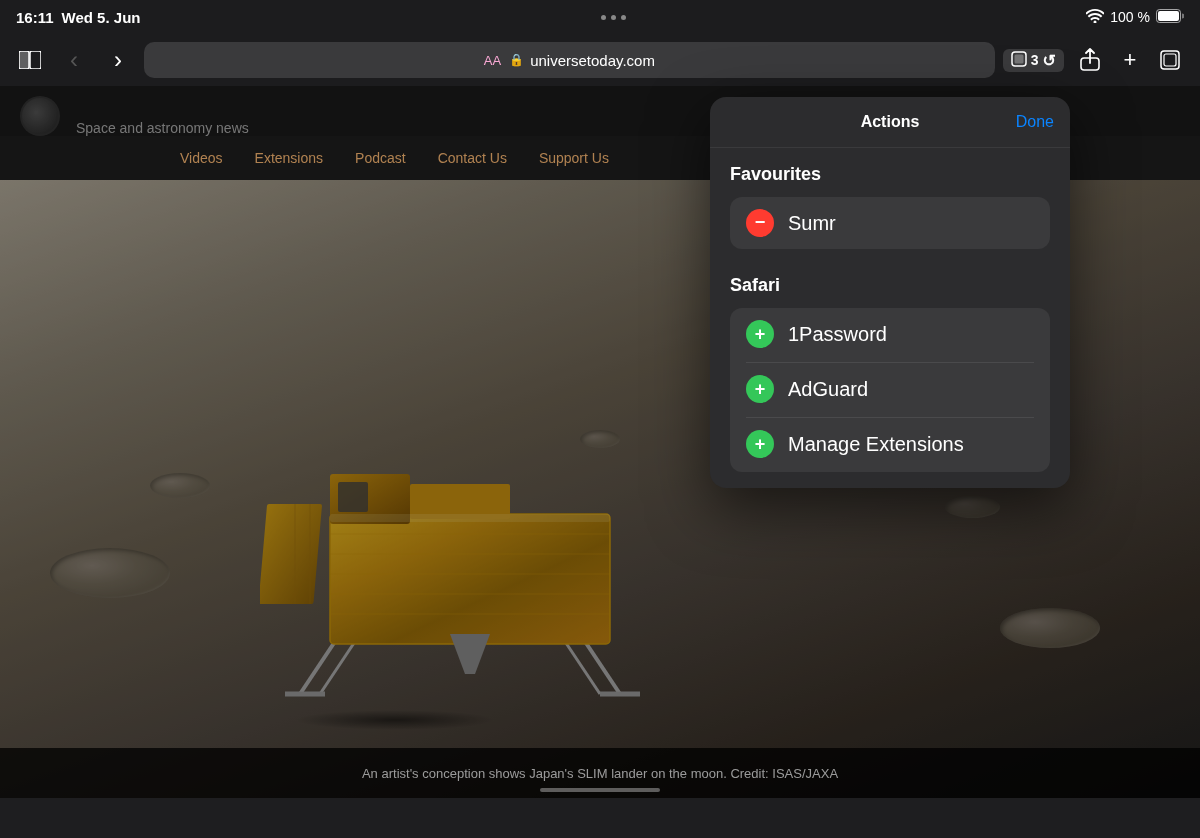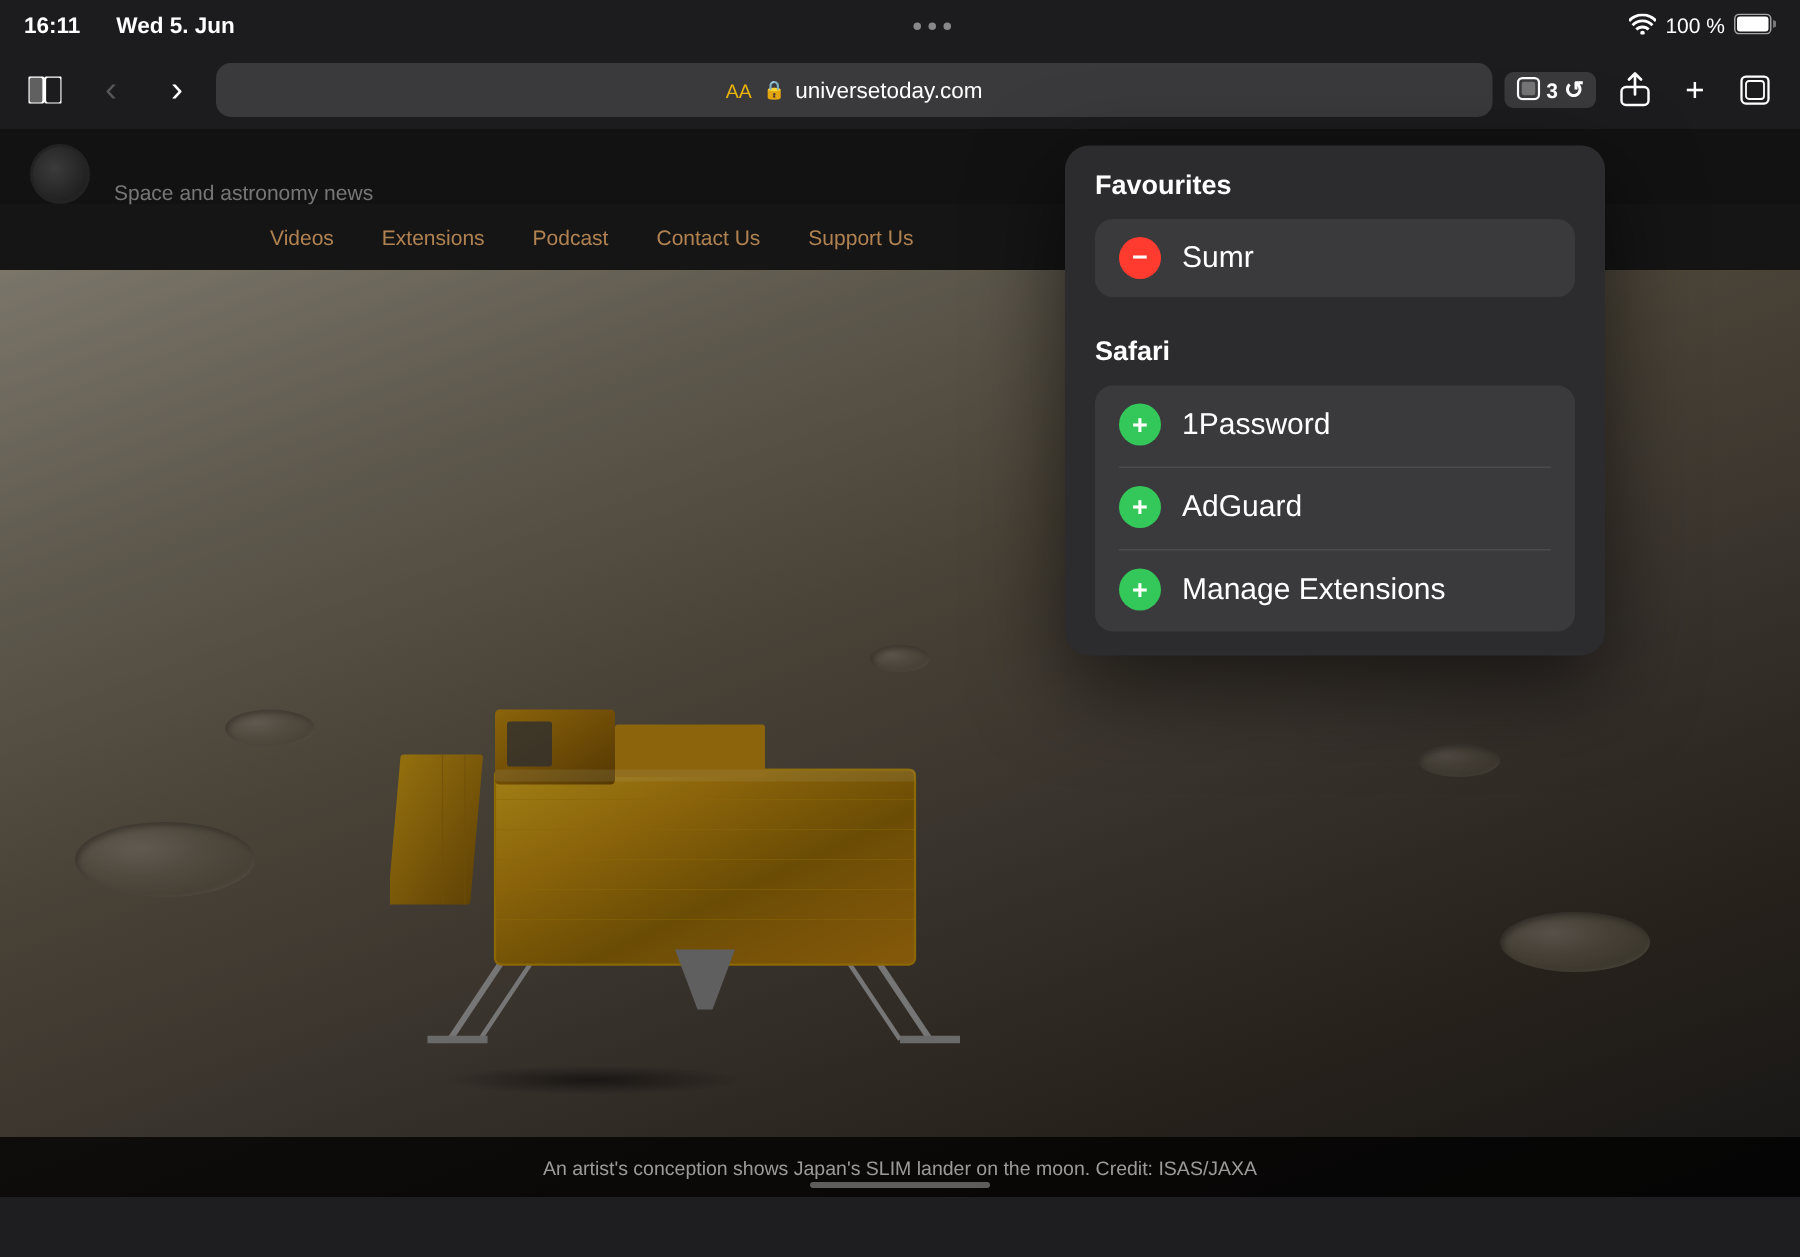--- a/index.html
+++ b/index.html
@@ -173,21 +173,21 @@
       position: absolute;
       border-radius: 50%;
       background: radial-gradient(ellipse at 35% 35%, #9a9085, #787060 40%, #686050 70%, #787060 100%);
       box-shadow: inset 2px 2px 4px rgba(0,0,0,0.4), inset -1px -1px 2px rgba(255,255,255,0.1);
     }
 
     
     .caption-bar {
       position: absolute;
       bottom: 0; left: 0; right: 0;
-      height: 40px;
+      height: 50px;
       background: rgba(0,0,0,0.75);
       display: flex;
       align-items: center;
       justify-content: center;
     }
     .caption-text {
       color: #ddd;
       font-size: 13px;
     }
 
@@ -293,21 +293,21 @@
       position: absolute;
       top: 86px; left: 0; right: 0; bottom: 0;
       background: rgba(0,0,0,0.3);
       z-index: 150;
     }
   </style>
 </head>
 <body>
 
 <div class="status-bar">
-  <div style="display:flex;gap:24px;align-items:center;">
+  <div style="display:flex;gap:8px;align-items:center;">
     <span class="status-time">16:11</span>
     <span class="status-time">Wed 5. Jun</span>
   </div>
   <div class="status-center">
     <div class="status-dot"></div>
     <div class="status-dot"></div>
     <div class="status-dot"></div>
   </div>
   <div class="status-right">
     <span>
@@ -336,21 +336,21 @@
       <rect x="11" y="0" width="11" height="18" rx="2" fill="none" stroke="white" stroke-width="1.5"></rect>
     </svg>
   </div>
   <div class="nav-btn disabled">
     <span style="font-size:24px;line-height:1;">‹</span>
   </div>
   <div class="nav-btn">
     <span style="font-size:24px;line-height:1;">›</span>
   </div>
   <div class="address-bar">
-    <span style="font-size:13px;color:#eab308;margin-right:2px;">AA</span>
+    <span style="font-size:13px;color:#f9a8d4;margin-right:2px;">AA</span>
     <span class="lock-icon">🔒</span>
     <span class="url-text">universetoday.com</span>
   </div>
   <div class="tabs-badge">
     <span>
       <svg width="16" height="16" viewBox="0 0 16 16" fill="none">
         <rect x="1" y="1" width="14" height="14" rx="3" stroke="white" stroke-width="1.5"></rect>
         <rect x="3.5" y="3.5" width="9" height="9" rx="1.5" fill="white" fill-opacity="0.3"></rect>
       </svg>
     </span>
@@ -460,20 +460,24 @@
       <span class="caption-text">An artist's conception shows Japan's SLIM lander on the moon. Credit: ISAS/JAXA</span>
     </div>
 
     <div class="home-indicator"></div>
   </div>
 </div>
 
 <div class="overlay"></div>
 
 <div class="actions-panel">
+  <div class="actions-header">
+    <span class="actions-title">Actions</span>
+    <span class="actions-done">Done</span>
+  </div>
 
   <div class="actions-section">
     <div class="section-label">Favourites</div>
     <div class="action-item single">
       <div class="action-icon-circle icon-red">
         <span style="font-size:18px;line-height:1;margin-top:-2px;">−</span>
       </div>
       <span class="action-label">Sumr</span>
     </div>
   </div>

